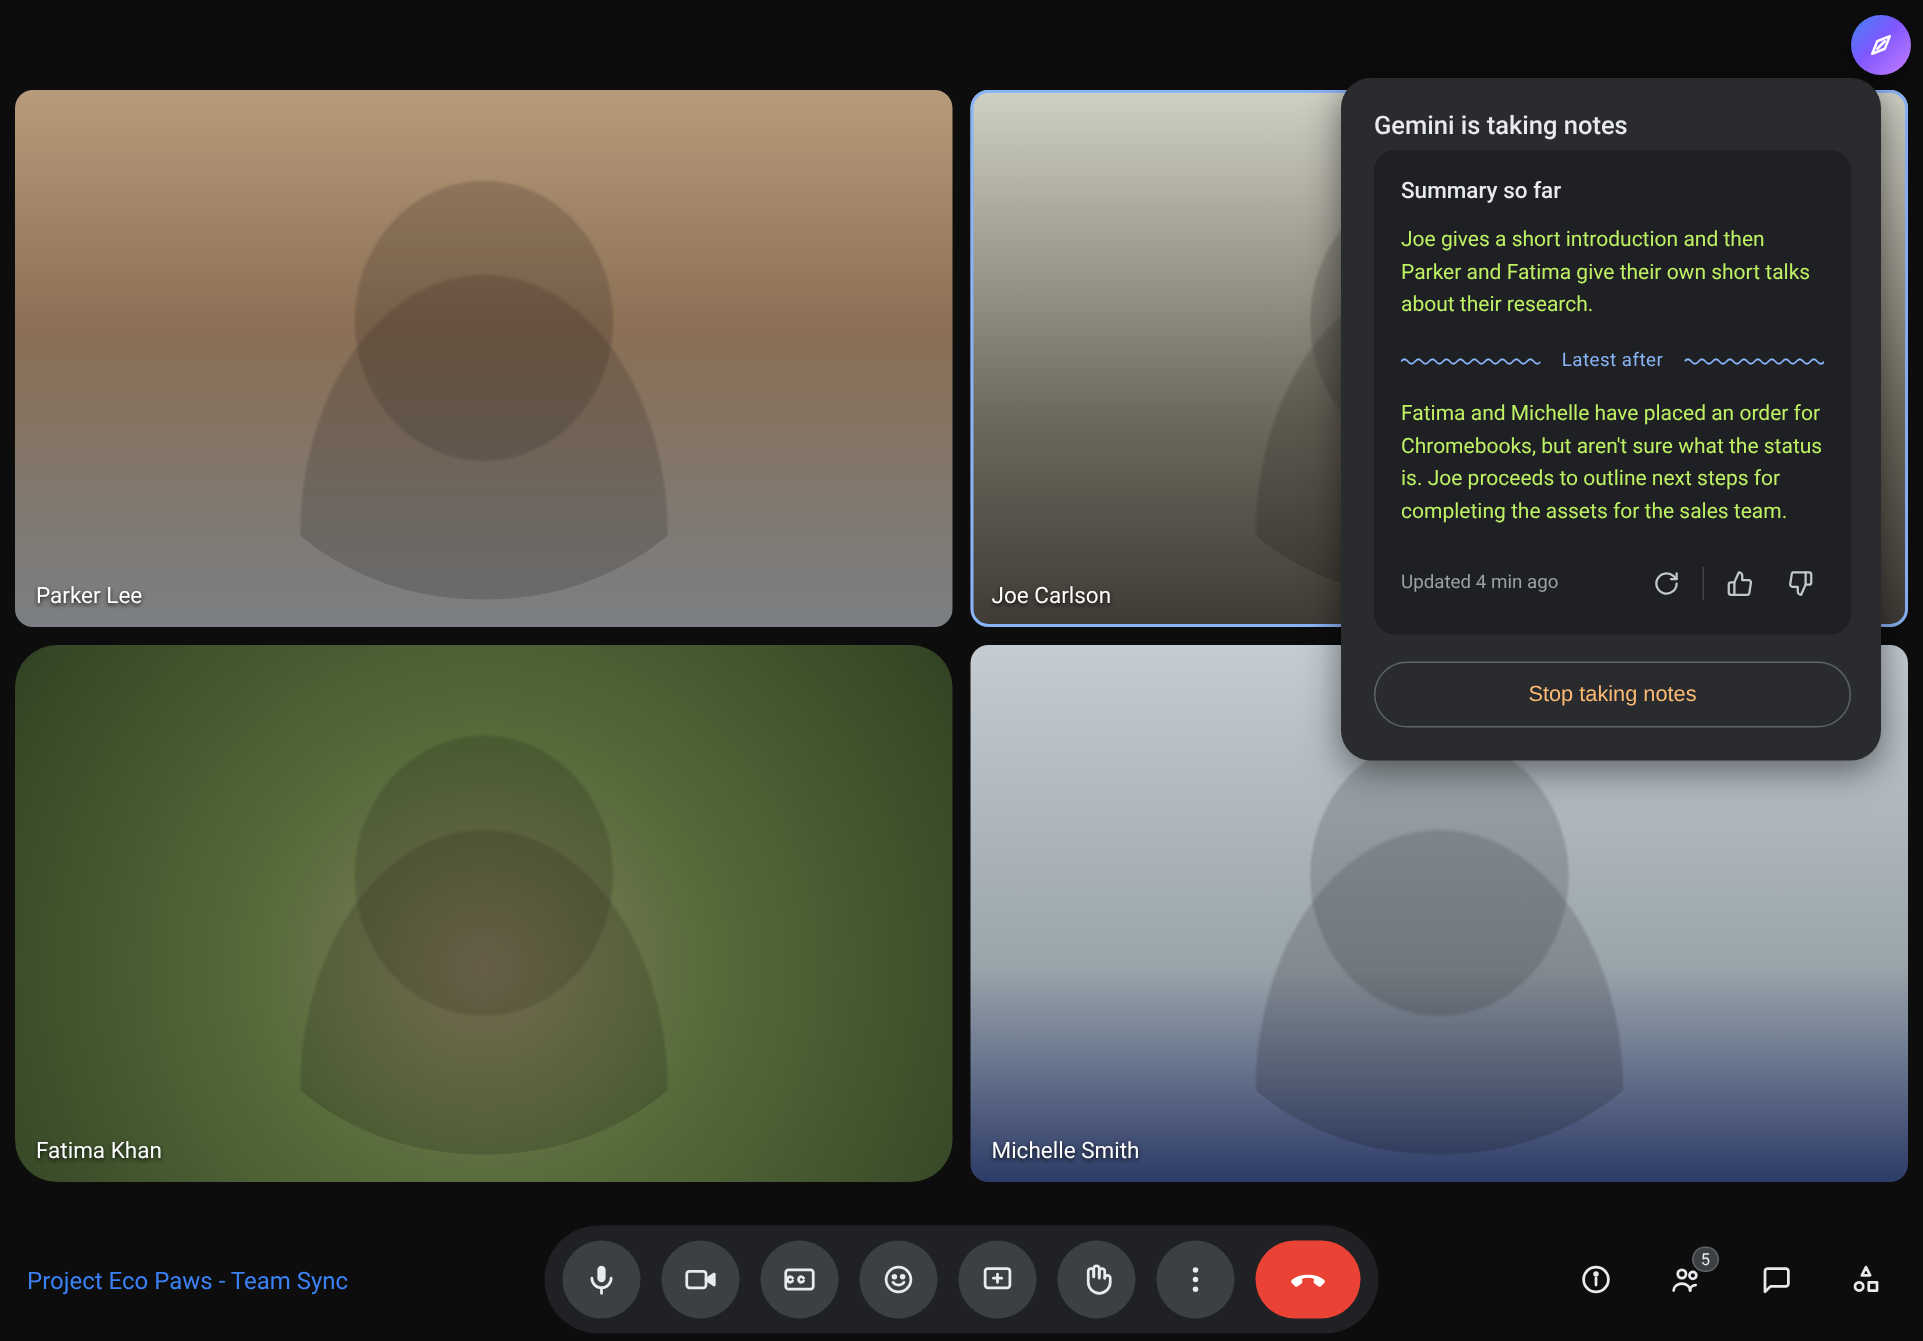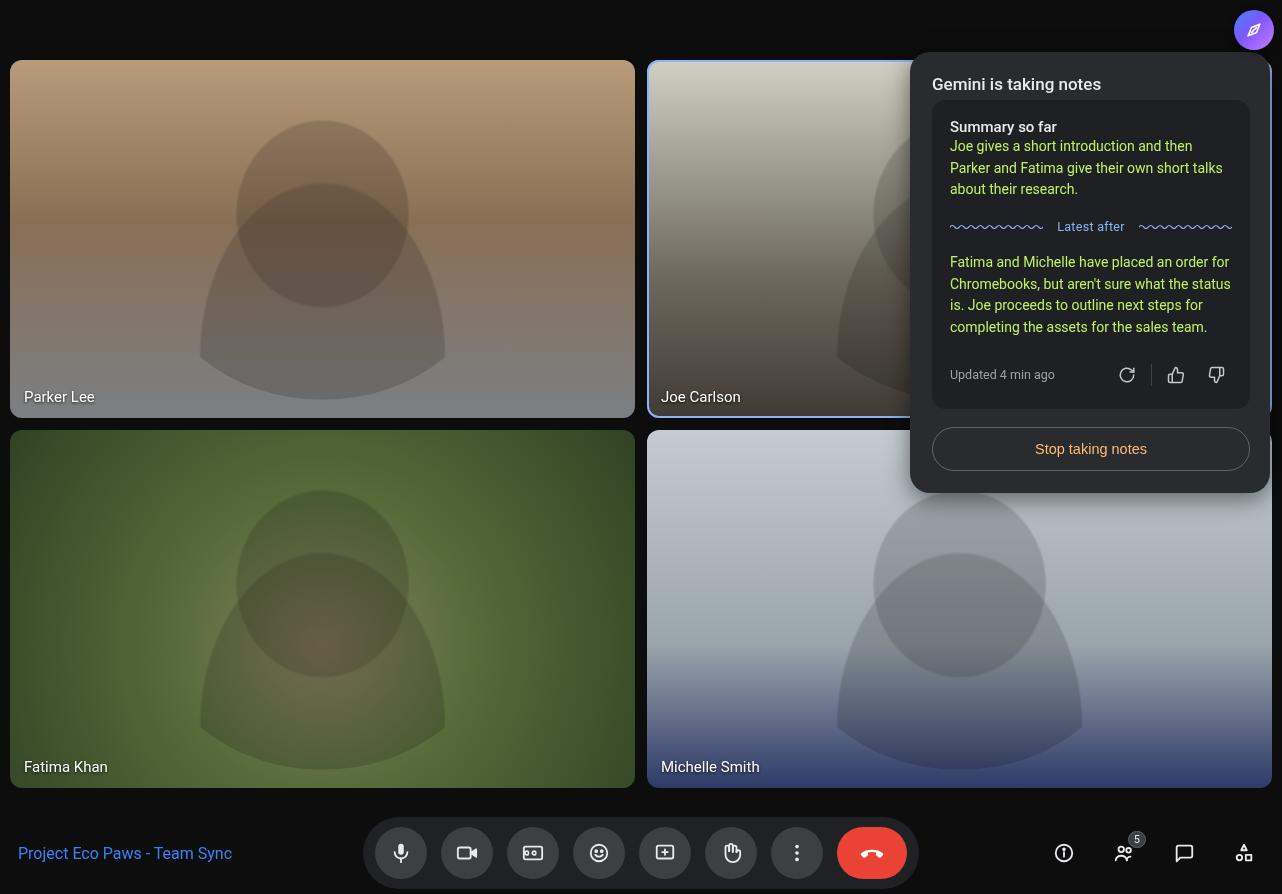--- a/index.html
+++ b/index.html
@@ -39,36 +39,36 @@
     position: absolute;
     left: 14px;
     bottom: 12px;
     color: #fff;
     font-size: 15px;
     text-shadow: 0 1px 3px rgba(0,0,0,0.8);
   }
   
   .tile-parker { background: linear-gradient(180deg,#b89b7a 0%, #8a6f55 45%, #7b7f83 100%); }
   .tile-joe    { background: linear-gradient(180deg,#d0d0c5 0%, #6f6a5e 60%, #3f3a35 100%); }
-  .tile-fatima { background: radial-gradient(circle at 50% 60%, #8b8060 0%, #556b3a 40%, #314223 100%); }
+  .tile-fatima { background: radial-gradient(circle at 50% 60%, #8b8060 0%, #556b3a 40%, #314223 100%); border-radius: 28px; }
   .tile-michelle { background: linear-gradient(180deg,#c4ccd2 0%, #9aa4ab 60%, #2d3b68 100%); }
   .avatar-silhouette {
     position:absolute; left:50%; top:55%; transform:translate(-50%,-50%);
     width:55%; height:80%;
     background: radial-gradient(ellipse at 50% 35%, rgba(0,0,0,0.25) 0%, rgba(0,0,0,0.25) 35%, transparent 36%),
                 radial-gradient(ellipse at 50% 85%, rgba(0,0,0,0.25) 0%, rgba(0,0,0,0.25) 50%, transparent 51%);
     border-radius:50%;
     opacity:0.6;
   }
 
   
   .gemini-panel {
     position: absolute;
     top: 52px;
-    right: 12px;
+    right: 28px;
     width: 360px;
     background: #2a2b2e;
     border-radius: 20px;
     padding: 22px 20px 22px 22px;
     box-shadow: 0 6px 24px rgba(0,0,0,0.5);
     z-index: 50;
   }
   .gemini-panel h2 {
     font-size: 17px;
     font-weight: 500;
@@ -83,20 +83,21 @@
   }
   .summary-card {
     background: #1f2023;
     border-radius: 14px;
     padding: 18px;
   }
   .summary-card h3 {
     font-size: 15px;
     font-weight: 500;
     color: #e8eaed;
+    margin-bottom: 14px;
   }
   .summary-card p {
     font-size: 14px;
     color: #bef264;
     line-height: 1.55;
   }
   .latest-divider {
     display: flex;
     align-items: center;
     gap: 14px;

